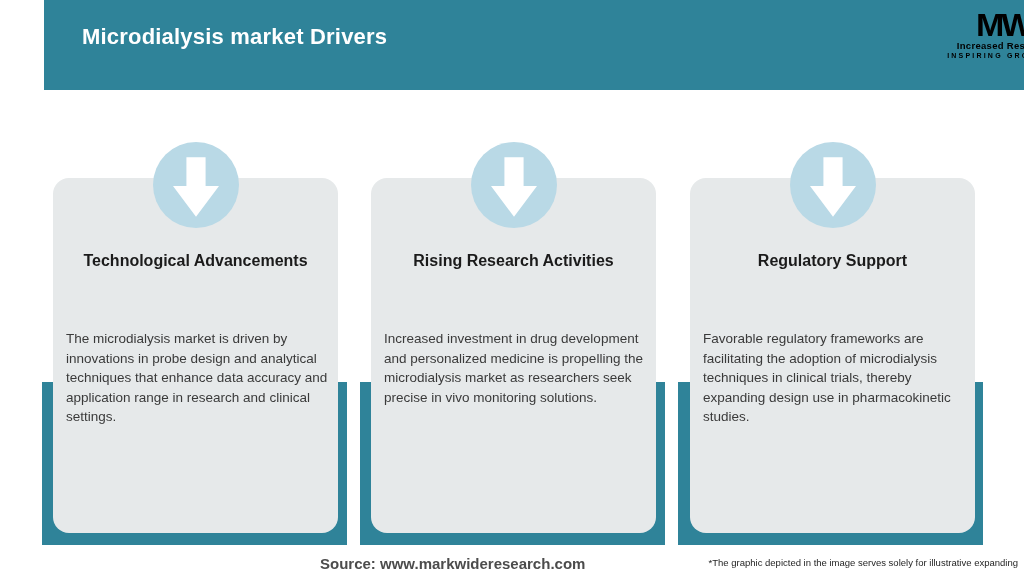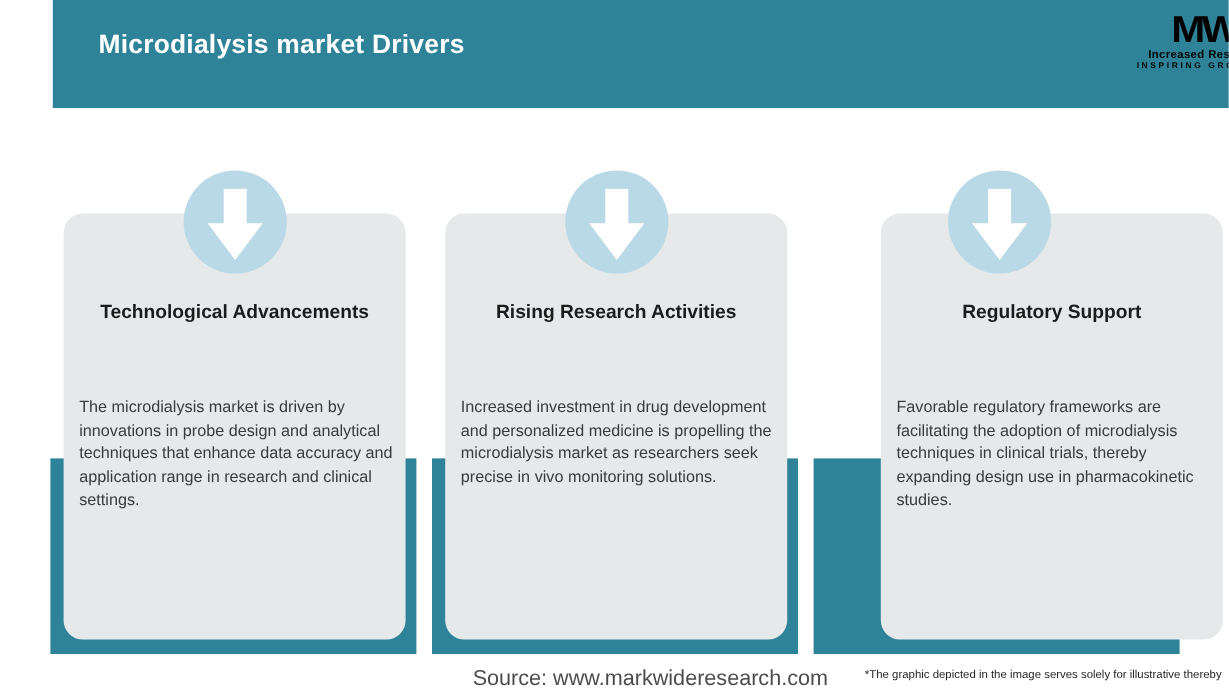--- a/index.html
+++ b/index.html
@@ -42,41 +42,41 @@
   }
   .backdrop.c1{left:42px;}
   .backdrop.c2{left:360px;}
   .backdrop.c3{left:678px;}
   .card{
     position:absolute;top:178px;height:355px;width:285px;
     background:var(--card-bg);border-radius:16px;
   }
   .card.c1{left:53px;}
   .card.c2{left:371px;}
-  .card.c3{left:690px;margin-left:44px;}
+  .card.c3{left:690px;}
   .circle{
     position:absolute;top:142px;width:86px;height:86px;border-radius:50%;
     background:var(--circle);display:flex;align-items:center;justify-content:center;
   }
   .circle.c1{left:153px;}
   .circle.c2{left:471px;}
   .circle.c3{left:790px;}
   .circle svg{display:block;margin-top:4px;}
   .card-title{
     position:absolute;top:74px;left:0;right:0;text-align:center;
     font-size:16px;font-weight:bold;color:var(--title-color);
   }
   .card-body{
     position:absolute;top:151px;left:13px;right:10px;
     font-size:13.5px;line-height:19.5px;color:var(--body-color);
   }
   
   .source-text{
-    position:absolute;left:320px;top:555px;width:370px;text-align:right;
-    font-size:18px;font-weight:normal;color:var(--footer-color);
+    position:absolute;left:320px;top:555px;width:370px;text-align:left;
+    font-size:15px;font-weight:bold;color:var(--footer-color);
   }
   .disclaimer{
     position:absolute;right:6px;top:557px;
     font-size:9.5px;color:#1E1E1E;
   }
 </style>
 </head>
 <body>
 
 <div class="page">
@@ -119,15 +119,15 @@
         <path d="M14 0 H34 V30 H48 L24 62 L0 30 H14 Z" fill="#FFFFFF"></path>
       </svg>
   </div>
   <div class="circle c3">
     <svg width="46" height="60" viewBox="0 0 48 62">
         <path d="M14 0 H34 V30 H48 L24 62 L0 30 H14 Z" fill="#FFFFFF"></path>
       </svg>
   </div>
 
   <div class="source-text">Source: www.markwideresearch.com</div>
-  <div class="disclaimer">*The graphic depicted in the image serves solely for illustrative thereby</div>
+  <div class="disclaimer">*The graphic depicted in the image serves solely for illustrative expanding</div>
 
 </div>
 
 </body></html>

